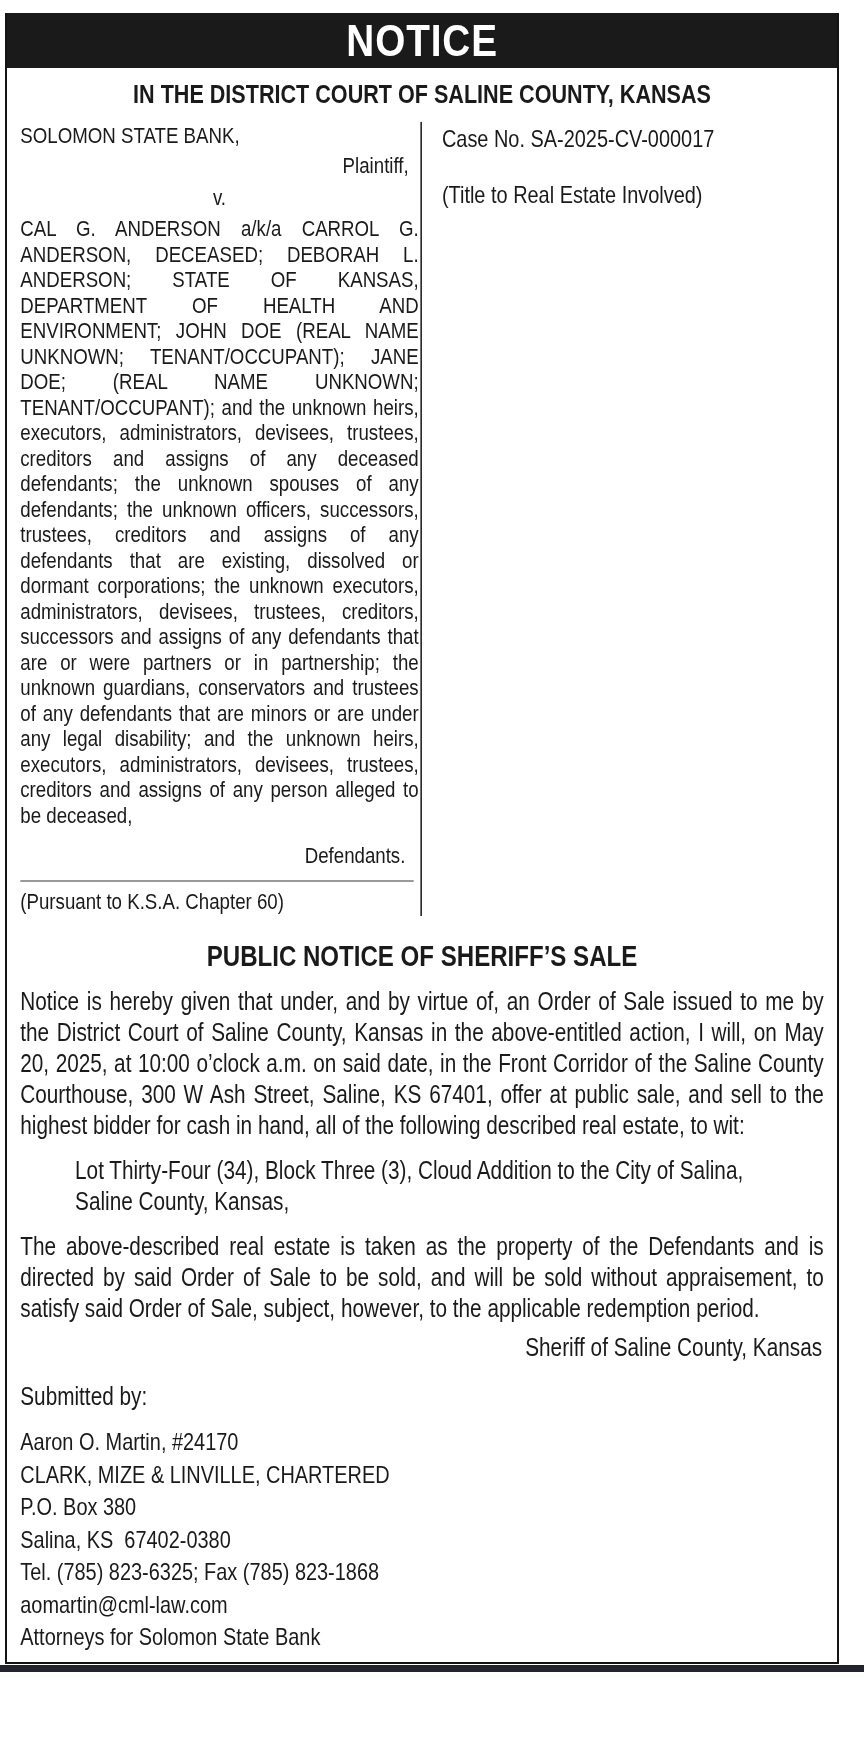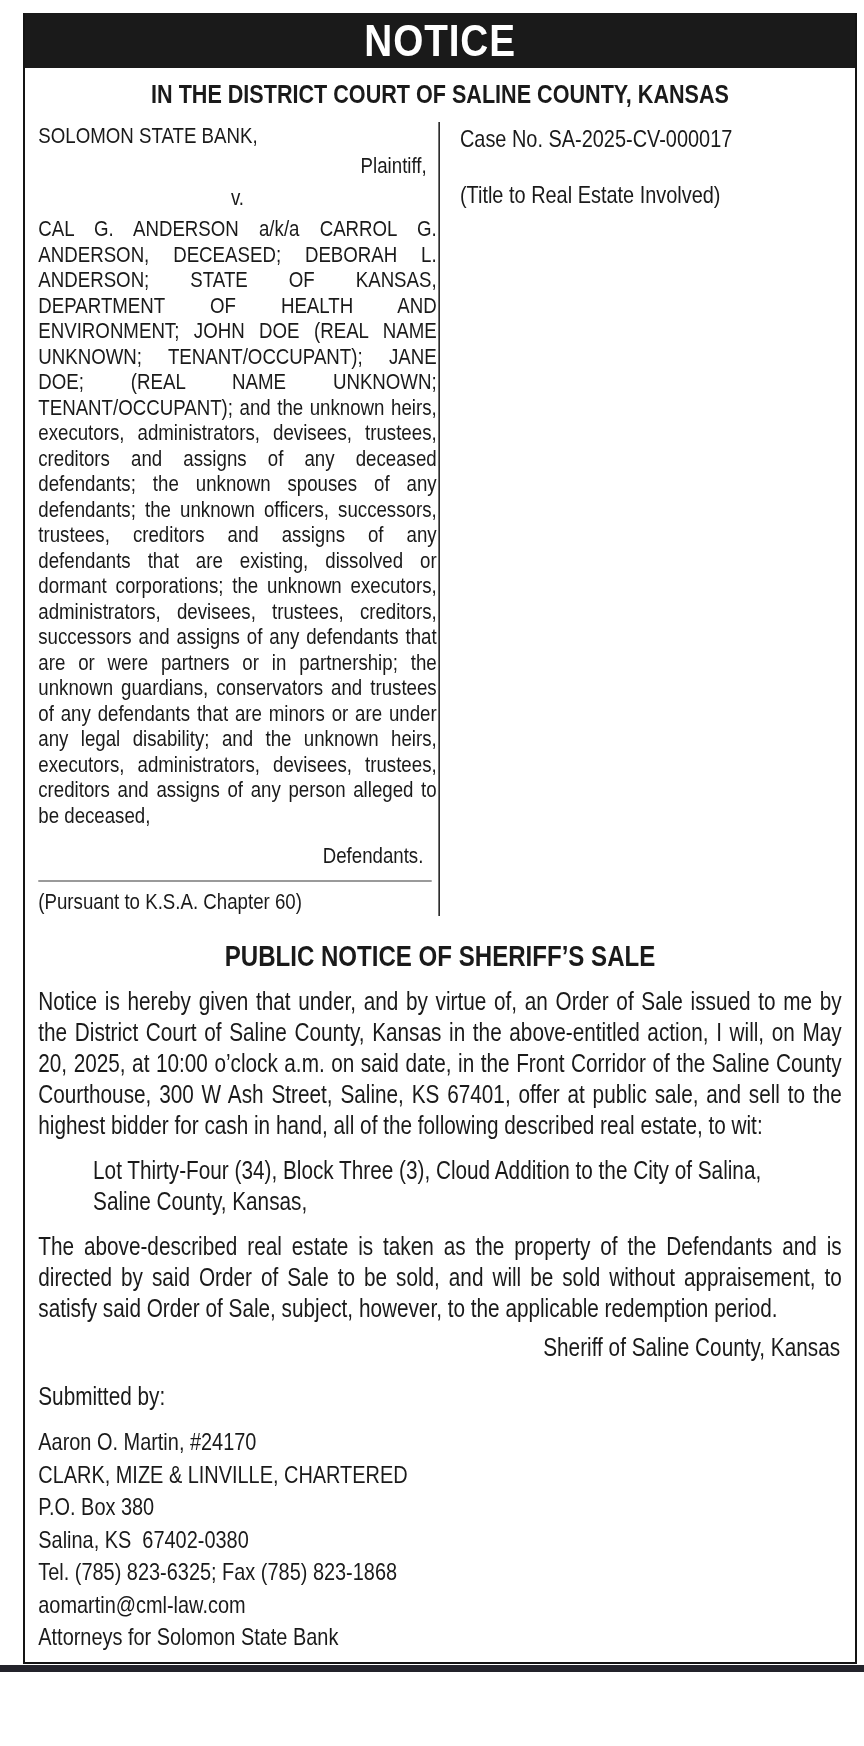--- a/index.html
+++ b/index.html
@@ -8,21 +8,21 @@
     background: #ffffff;
   }
   body {
     width: 864px;
     height: 1746px;
     overflow: hidden;
     font-family: "Liberation Sans", "DejaVu Sans", sans-serif;
     color: var(--ink, #1a1a1a);
   }
   .notice-box {
-    margin: 13px 13px 0 23px;
+    margin: 13px 13px 0 5px;
     width: 834px;
     box-sizing: border-box;
     border: 2px solid #141414;
     border-top: none;
     background: #ffffff;
     overflow: hidden;
   }
   .banner {
     width: 100%;
     height: 55px;

